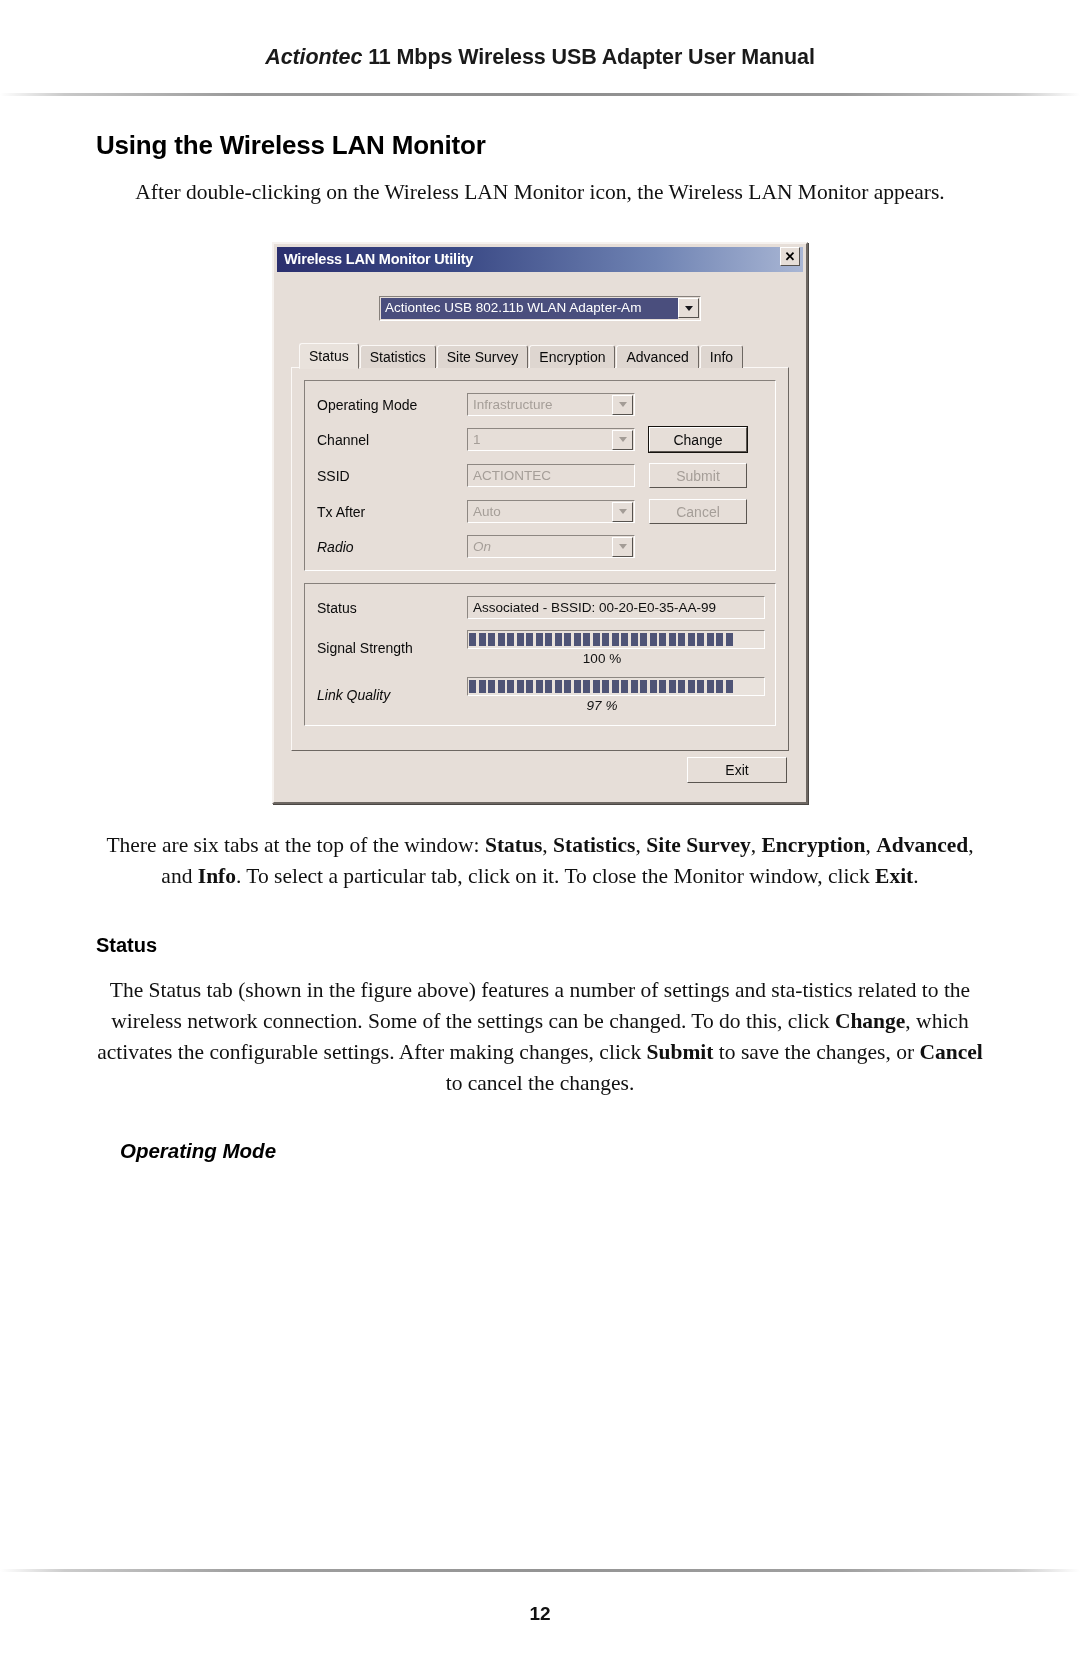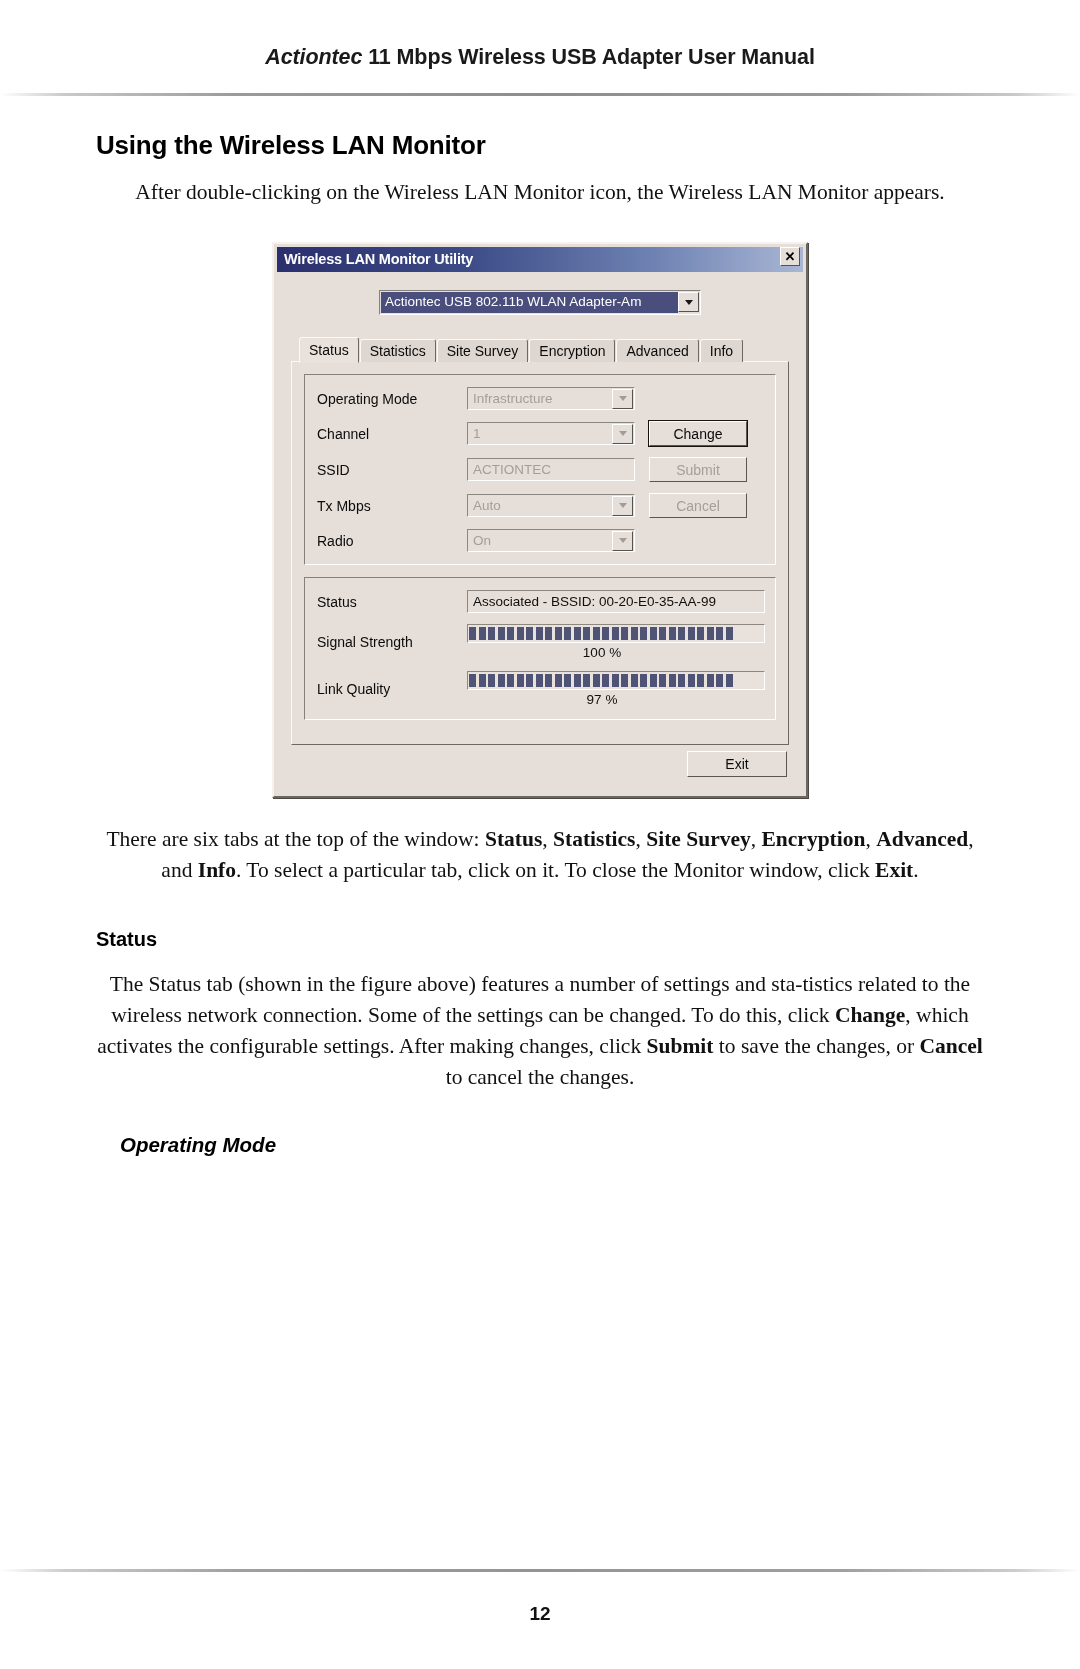--- a/index.html
+++ b/index.html
@@ -112,21 +112,21 @@
     background:#e6ded8;
     border-top:1.5px solid #ffffff;
     border-left:1.5px solid #ffffff;
     border-right:1.5px solid #56524e;
     border-bottom:1.5px solid #56524e;
     display:flex; align-items:center; justify-content:center;
     font-size:13px; font-weight:bold; color:#000;
     line-height:1; cursor:pointer;
   }
 
-  .dlg-body { padding:8px 14px 12px 14px; }
+  .dlg-body { padding:14px 14px 12px 14px; }
 
   
   .adapter-row { display:flex; justify-content:center; margin:10px 0 22px 0; }
   .adapter-select {
     display:flex; width:322px; height:25px;
     border-top:1.5px solid #86807b;
     border-left:1.5px solid #86807b;
     border-right:1.5px solid #ffffff;
     border-bottom:1.5px solid #ffffff;
     background:#e6ded8; padding:1px;
@@ -188,21 +188,21 @@
   .groupbox {
     border-top:1.5px solid #86807b;
     border-left:1.5px solid #86807b;
     border-right:1.5px solid #ffffff;
     border-bottom:1.5px solid #ffffff;
     padding:12px 10px 12px 12px;
     margin-bottom:12px;
   }
 
   .field-row { display:flex; align-items:center; margin-bottom:11px; }
-  .field-row:last-child { margin-bottom:0; }
+  .field-row:last-child { margin-bottom:0;font-style:italic; }
   .field-label {
     width:150px; font-size:14px; color:#0b0b0b; flex-shrink:0;
   }
   .field-ctrl {
     width:168px; height:23px;
     border-top:1.5px solid #8d8782;
     border-left:1.5px solid #8d8782;
     border-right:1.5px solid #ffffff;
     border-bottom:1.5px solid #ffffff;
     background:#e6ded8;
@@ -360,21 +360,21 @@
             <div class="field-row">
               <div class="field-label">SSID</div>
               <div class="field-ctrl">
                 <div class="field-text">ACTIONTEC</div>
               </div>
               <div class="ctrl-spacer"></div>
               <div class="dlg-btn disabled">Submit</div>
             </div>
 
             <div class="field-row">
-              <div class="field-label">Tx Mbps</div>
+              <div class="field-label">Tx After</div>
               <div class="field-ctrl">
                 <div class="field-text">Auto</div>
                 <div class="combo-arrow disabled"></div>
               </div>
               <div class="ctrl-spacer"></div>
               <div class="dlg-btn disabled">Cancel</div>
             </div>
 
             <div class="field-row">
               <div class="field-label">Radio</div>

